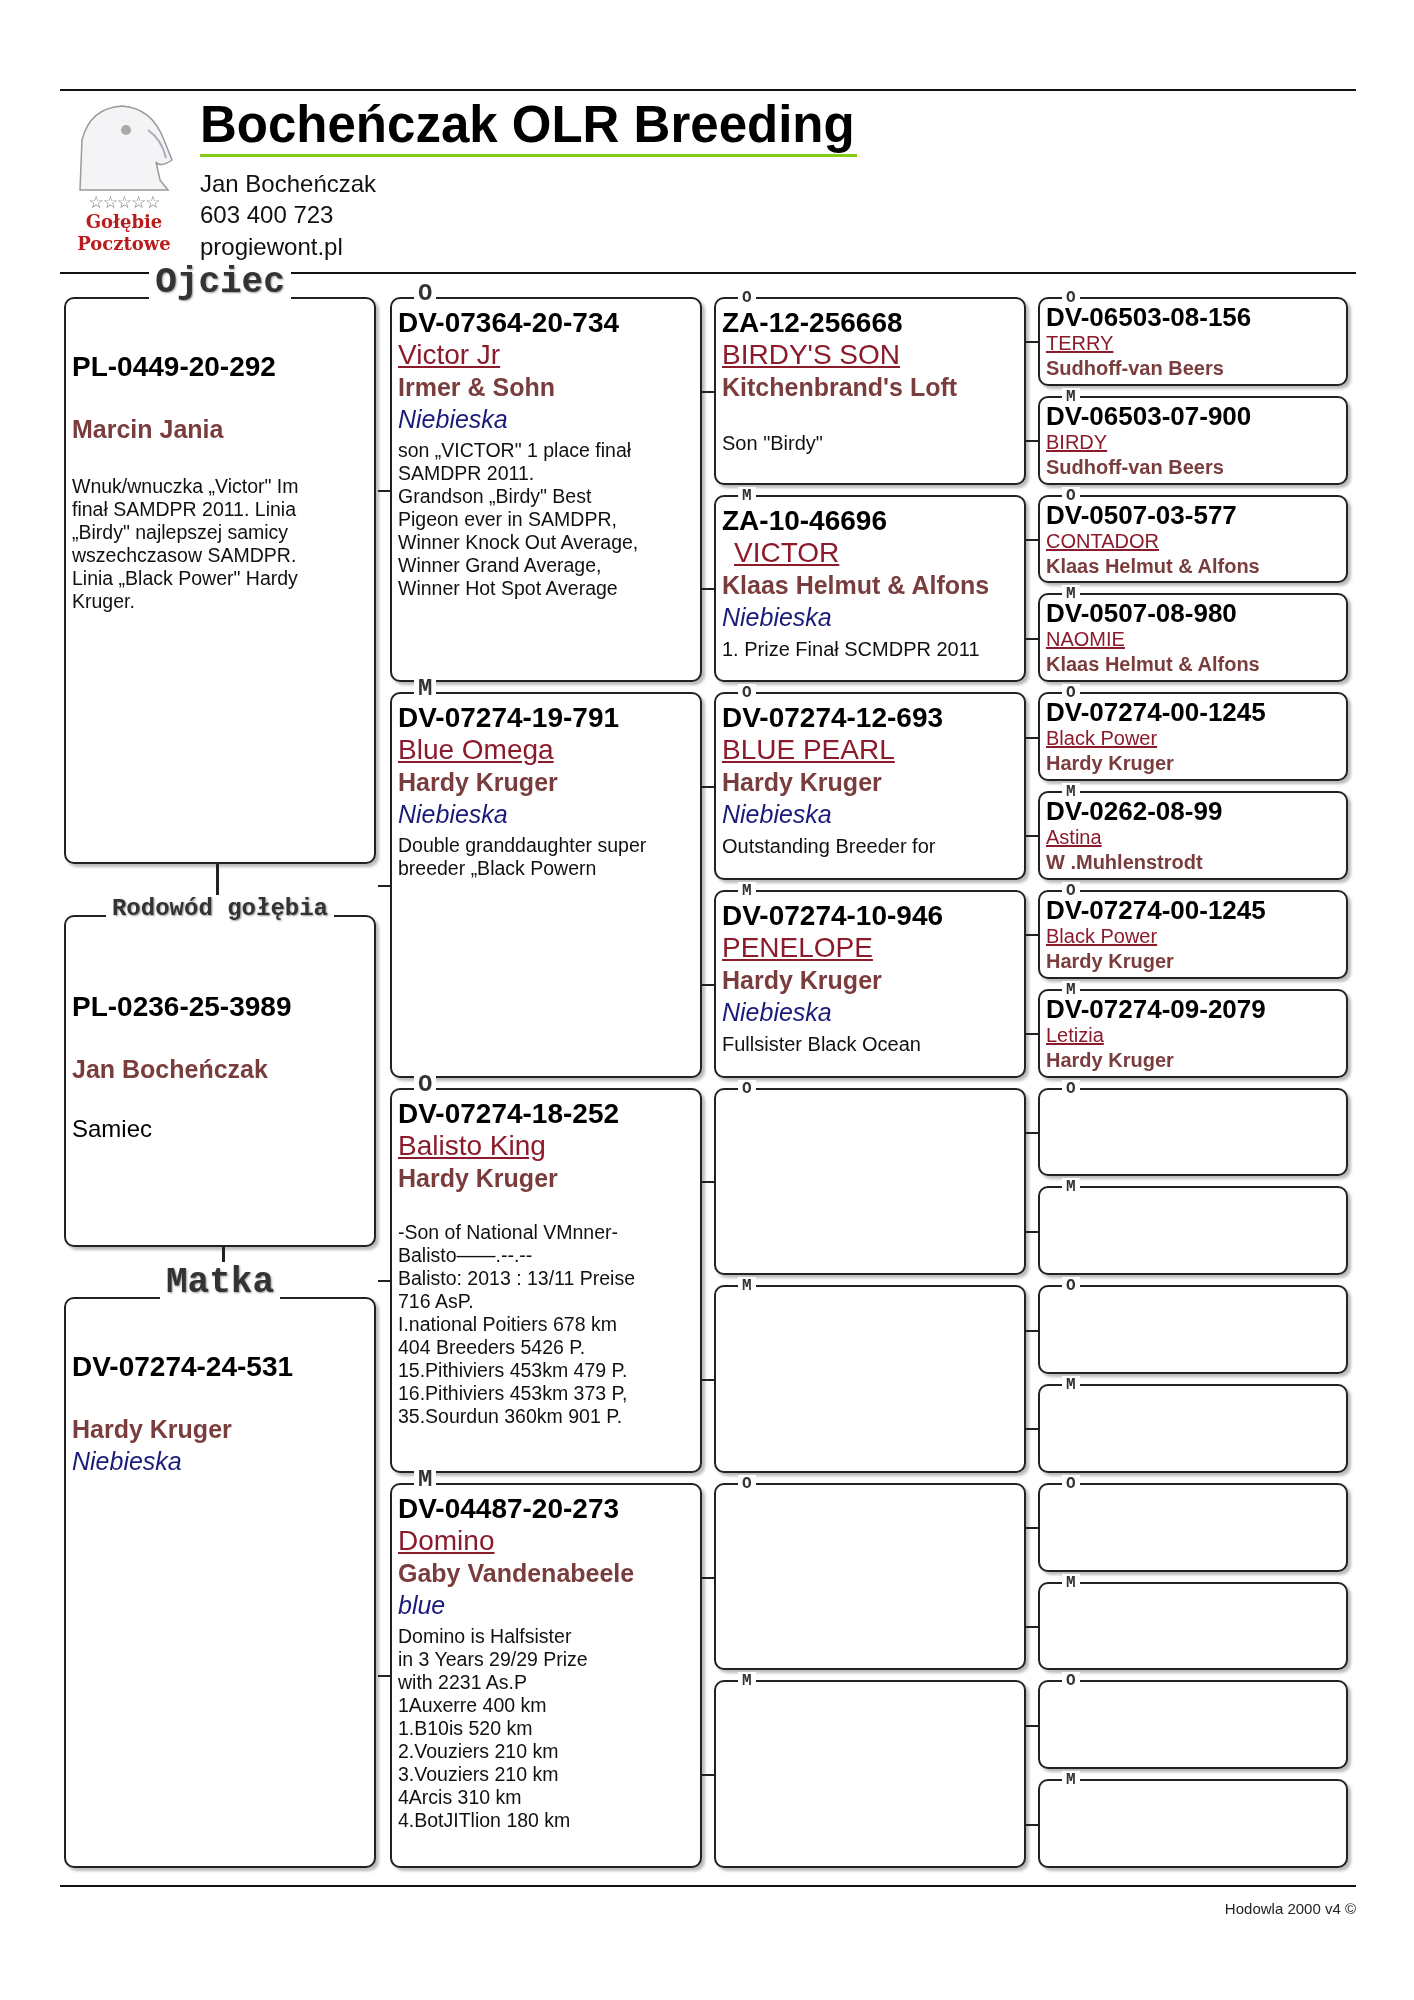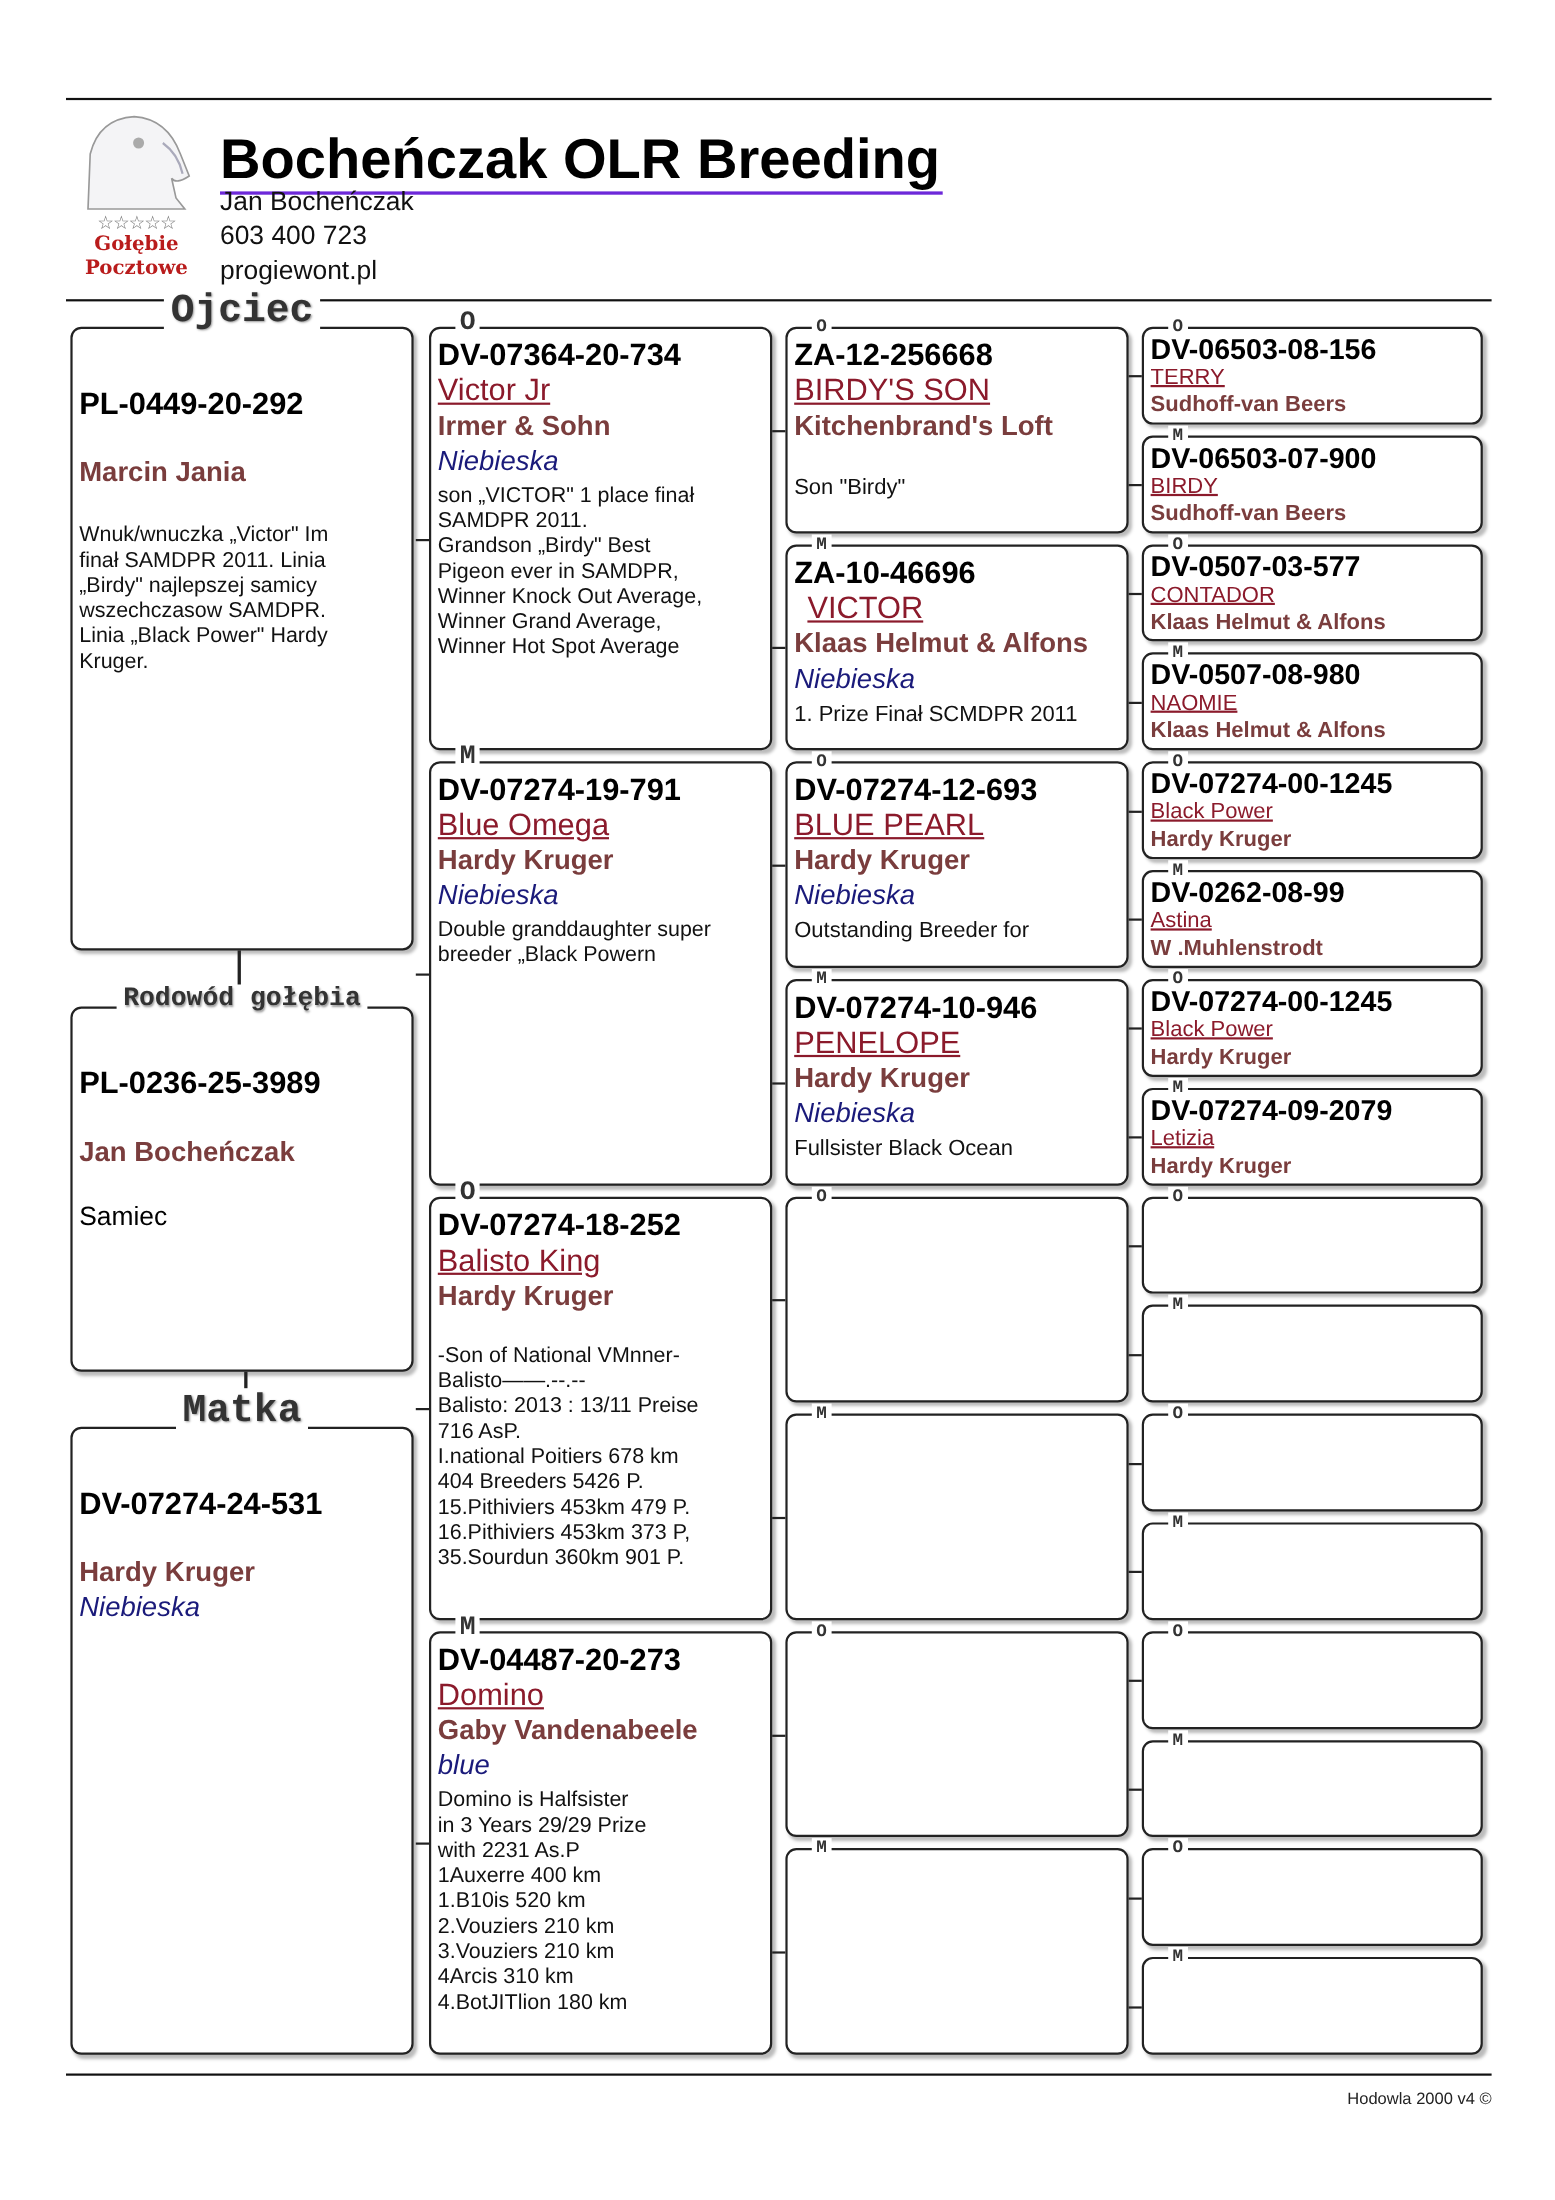--- a/index.html
+++ b/index.html
@@ -7,21 +7,21 @@
          font-family:"Liberation Sans", sans-serif; color:#000; }
   .hline { position:absolute; left:60px; width:1296px; height:2px; background:#111; }
   #logo { position:absolute; left:60px; top:100px; width:128px; height:165px; }
   #logo .stars { position:absolute; left:2px; top:92px; width:124px; text-align:center;
                  font-size:17px; color:#777; letter-spacing:-1px; }
   #logo .l1, #logo .l2 { position:absolute; width:128px; text-align:center;
                  font-family:"DejaVu Serif", serif; font-weight:bold; color:#b91c1c; font-size:18px; }
   #logo .l1 { top:111px; }
   #logo .l2 { top:133px; }
   #title { position:absolute; left:200px; top:96px; font-size:51px; font-weight:bold;
-           border-bottom:3px solid #6d28d9; line-height:58px; padding-right:2px;margin-top:20px; }
+           border-bottom:3px solid #84cc16; line-height:58px; padding-right:2px; }
   .info { position:absolute; left:200px; font-size:24px; color:#111; }
   .box { position:absolute; border:2px solid #222; border-radius:10px; background:#fff;
          box-shadow:3px 3px 3px #bbb; box-sizing:border-box; }
   .legend { position:absolute; top:-14px; left:0; right:0; text-align:center; line-height:20px; }
   .legend span { background:#fff; padding:0 6px; font-family:Liberation Mono, monospace;
                  font-weight:bold; color:#333; }
   .big-legend { top:-26px; }
   .big-legend span { font-size:36px; text-shadow:1px 1px 2px #999; }
   .mid-legend { top:-18px;text-align:center; }
   .mid-legend span { font-size:24px; text-shadow:1px 1px 2px #999; }
@@ -88,21 +88,21 @@
 wszechczasow SAMDPR.
 Linia „Black Power" Hardy
 Kruger.</div>
   </div>
 </div>
 
 <div class="conn" style="left:216px; top:864px; width:3px; height:40px;"></div>
 
 <div class="box c1" style="left:64px; top:915px; width:312px; height:332px;">
   <div class="legend mid-legend"><span>Rodowód gołębia</span></div>
-  <div class="content" style="top:16px;">
+  <div class="content" style="top:38px;">
     <div class="ring">PL-0236-25-3989</div>
     <div style="height:30px"></div>
     <div class="breeder">Jan Bocheńczak</div>
     <div style="height:30px"></div>
     <div style="font-size:24px;">Samiec</div>
   </div>
 </div>
 
 <div class="conn" style="left:222px; top:1247px; width:3px; height:40px;"></div>
 

